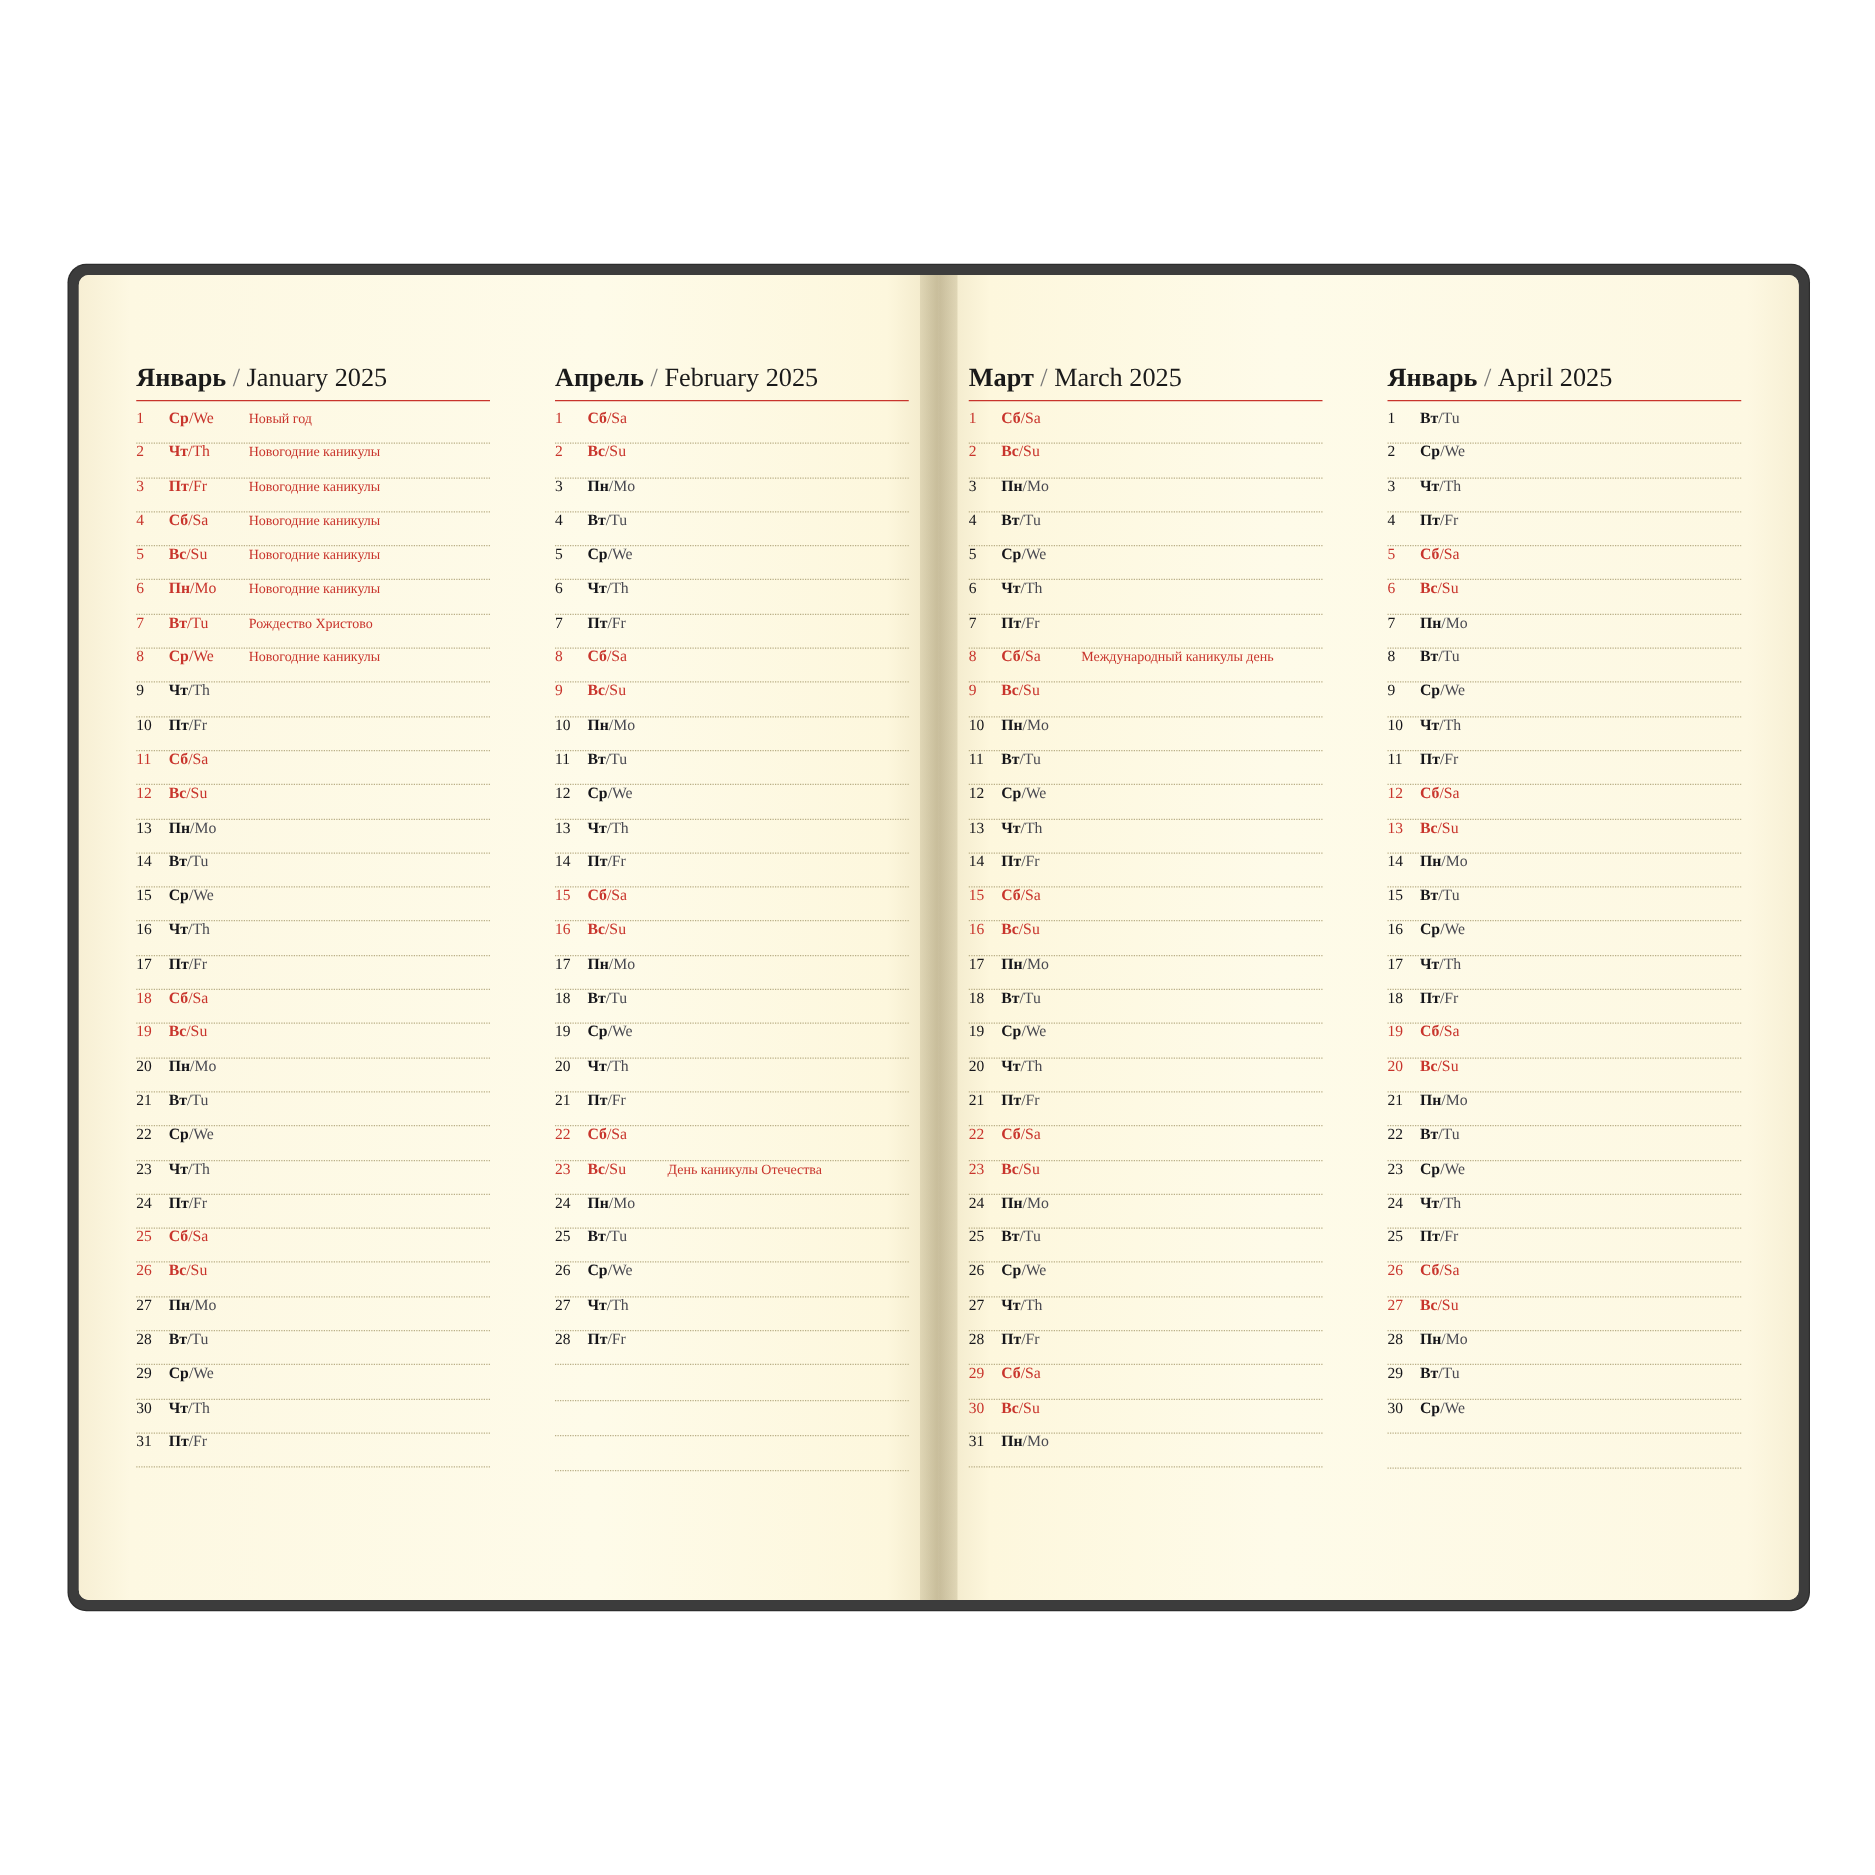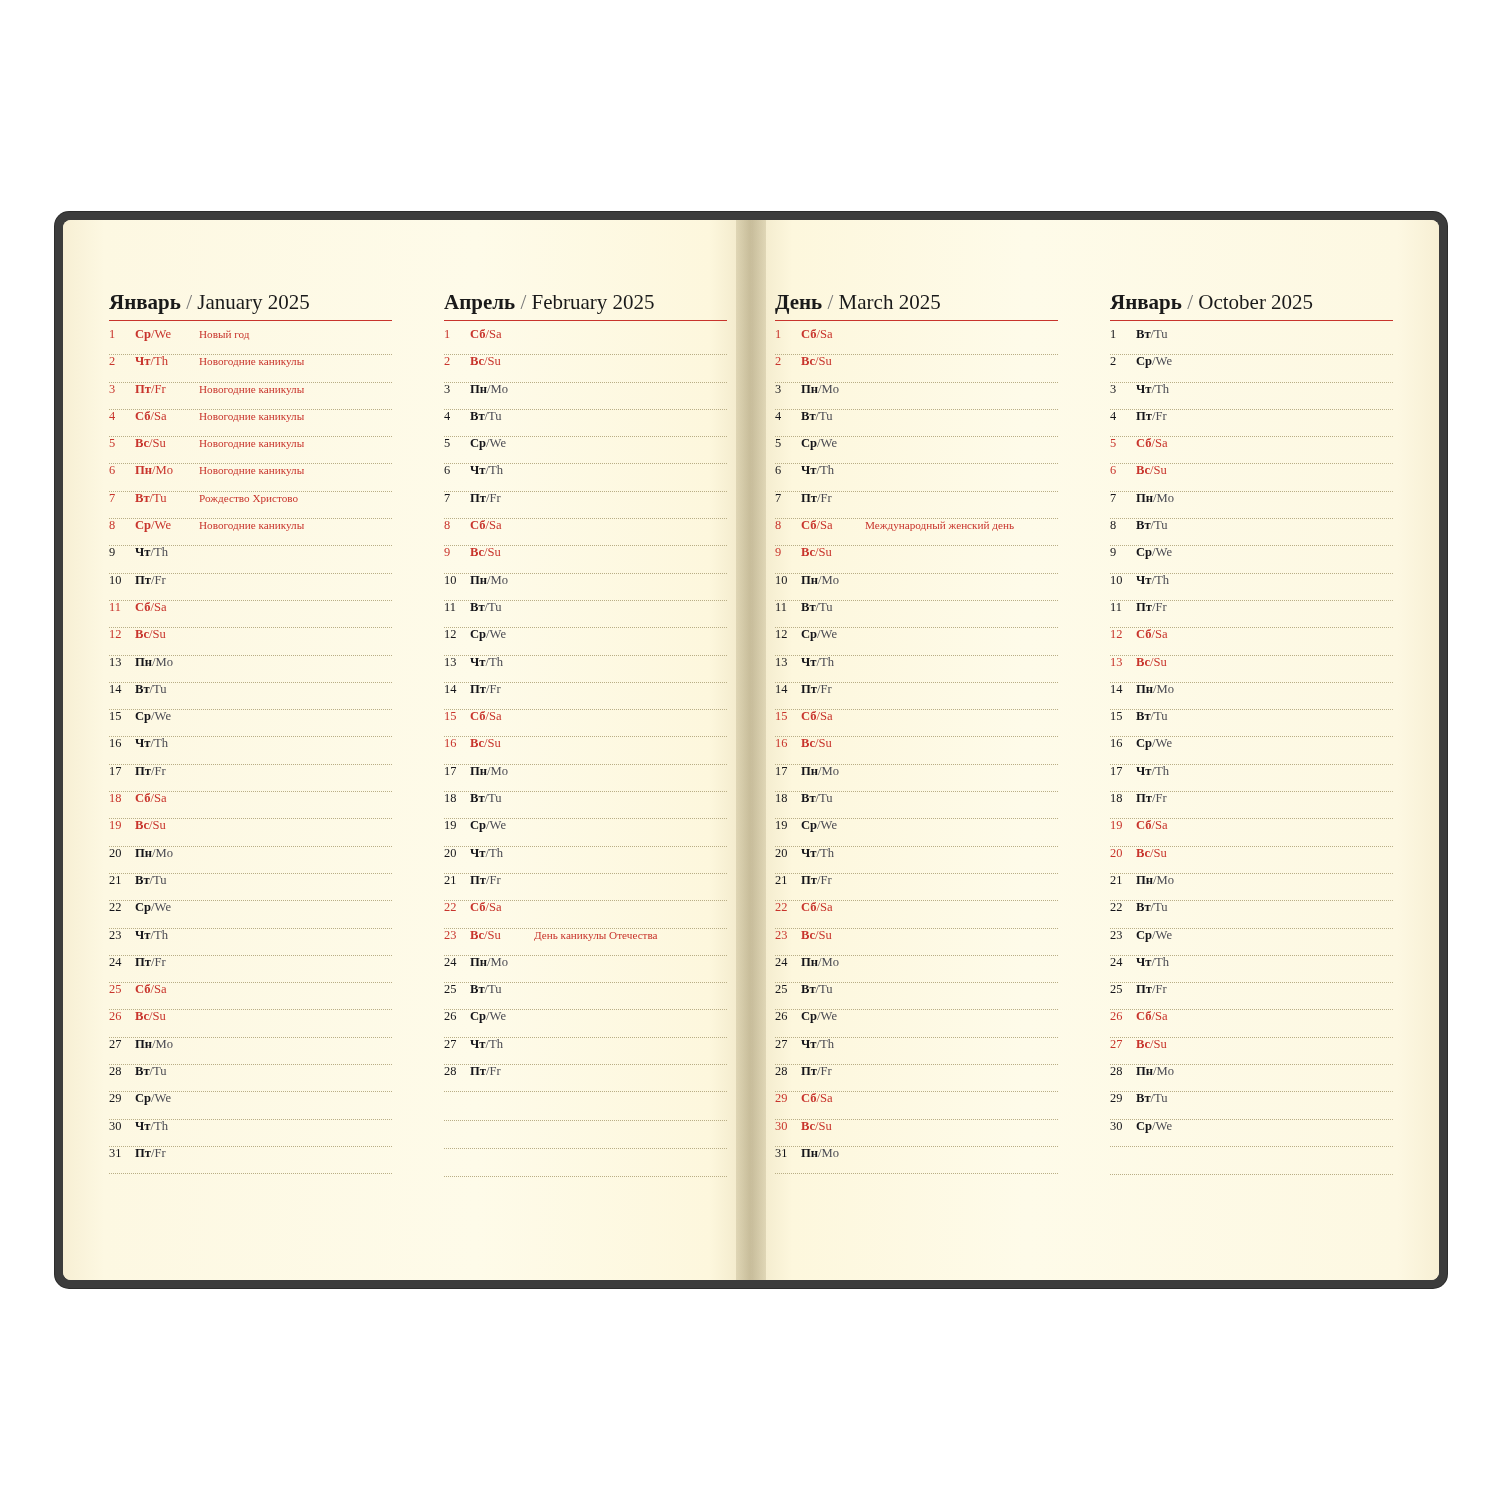--- a/index.html
+++ b/index.html
@@ -421,21 +421,21 @@
             <div class="pad"></div>
             <div class="pad"></div>
             <div class="pad"></div>
           </div>
       </div>
     </div>
 
     <div class="page right">
       <div class="month m1">
         <div class="month-head">
-          <span class="ru">День</span>
+          <span class="ru">Март</span>
           <span class="sep">/</span>
           <span class="en">March 2025</span>
         </div>
         <div class="days">
             <div class="day holiday">
               <span class="num">1</span>
               <span class="dow"><b>Сб</b><span class="lat">/Sa</span></span>
               <span class="note"></span>
             </div>
             <div class="day holiday">
@@ -464,21 +464,21 @@
               <span class="note"></span>
             </div>
             <div class="day">
               <span class="num">7</span>
               <span class="dow"><b>Пт</b><span class="lat">/Fr</span></span>
               <span class="note"></span>
             </div>
             <div class="day holiday">
               <span class="num">8</span>
               <span class="dow"><b>Сб</b><span class="lat">/Sa</span></span>
-              <span class="note">Международный женский день</span>
+              <span class="note">Международный каникулы день</span>
             </div>
             <div class="day holiday">
               <span class="num">9</span>
               <span class="dow"><b>Вс</b><span class="lat">/Su</span></span>
               <span class="note"></span>
             </div>
             <div class="day">
               <span class="num">10</span>
               <span class="dow"><b>Пн</b><span class="lat">/Mo</span></span>
               <span class="note"></span>
@@ -587,21 +587,21 @@
               <span class="num">31</span>
               <span class="dow"><b>Пн</b><span class="lat">/Mo</span></span>
               <span class="note"></span>
             </div>
           </div>
       </div>
       <div class="month m2">
         <div class="month-head">
           <span class="ru">Январь</span>
           <span class="sep">/</span>
-          <span class="en">October 2025</span>
+          <span class="en">April 2025</span>
         </div>
         <div class="days">
             <div class="day">
               <span class="num">1</span>
               <span class="dow"><b>Вт</b><span class="lat">/Tu</span></span>
               <span class="note"></span>
             </div>
             <div class="day">
               <span class="num">2</span>
               <span class="dow"><b>Ср</b><span class="lat">/We</span></span>

